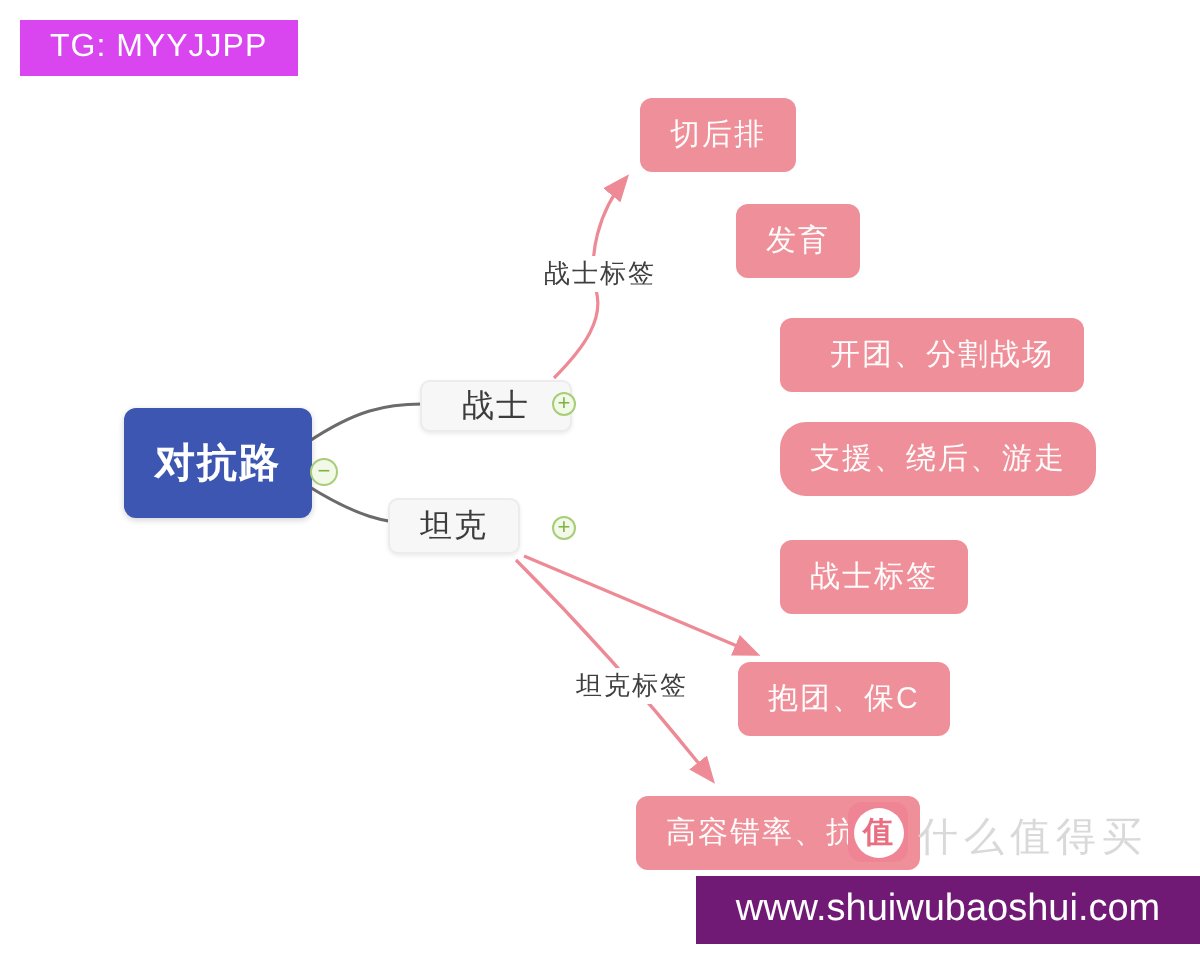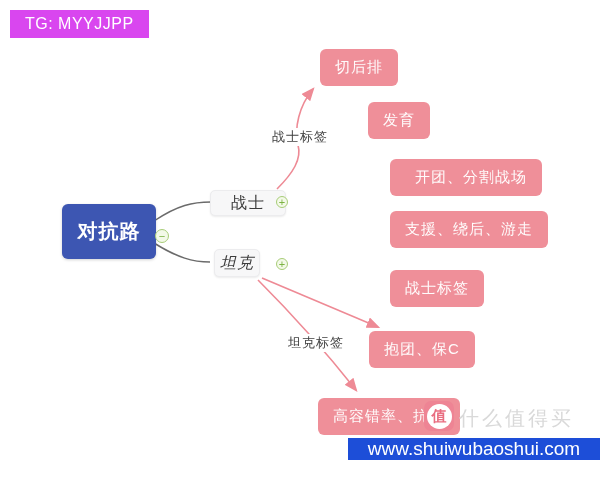--- a/index.html
+++ b/index.html
@@ -28,21 +28,21 @@
   }
 
   
   .branch-node {
     position:absolute; background:#f7f7f8; border:1px solid #ececee;
     border-radius:5px; color:#3c3c3c; font-size:16px; letter-spacing:1px;
     display:flex; align-items:center; justify-content:center;
     box-shadow:0 1px 2px rgba(0,0,0,.08);
   }
   .branch-warrior { left:210px; top:190px; width:76px; height:26px; }
-  .branch-tank    { left:214px; top:249px; width:46px; height:28px;font-style:italic; }
+  .branch-tank    { left:194px; top:249px; width:66px; height:28px; }
 
   
   .ctl {
     position:absolute; border-radius:50%;
     border:1px solid #a8cd78; background:#f3f9e8; color:#7cb342;
     display:flex; align-items:center; justify-content:center;
     font-size:11px; line-height:1;
   }
   .ctl-minus { left:155px; top:229px; width:14px; height:14px; }
   .ctl-plus-warrior { left:276px; top:196px; width:12px; height:12px; }
@@ -50,21 +50,21 @@
 
   
   .leaf {
     position:absolute; background:#ef8f99; color:rgba(255,255,255,.97);
     border-radius:6px; font-size:15px; letter-spacing:1px;
     padding:9px 15px; white-space:nowrap;
   }
   .leaf-cutback   { left:320px; top:49px;  }
   .leaf-grow      { left:368px; top:102px; }
   .leaf-teamfight { left:390px; top:159px;padding-left:25px; }
-  .leaf-support   { left:390px; top:211px; }
+  .leaf-support   { left:390px; top:211px;border-radius:13px; }
   .leaf-splitpush { left:390px; top:270px; }
   .leaf-group     { left:369px; top:331px; }
   .leaf-tanky     { left:318px; top:398px; }
 
   
   .edge-label {
     position:absolute; font-size:13px; color:#3f3f3f; background:#ffffff;
     padding:0 2px; letter-spacing:1px;
   }
   .edge-label-warrior { left:270px; top:128px; }
@@ -79,22 +79,22 @@
   .wm-logo-circle {
     width:25px; height:25px; background:#ffffff; border-radius:50%;
     display:flex; align-items:center; justify-content:center;
     color:#e96e81; font-size:15px; font-weight:bold;
   }
   .wm-brand {
     position:absolute; left:459px; top:405px; font-size:20px;
     color:#d9d9d9; letter-spacing:3px; z-index:5;
   }
   .wm-bar {
-    position:absolute; left:348px; top:438px; width:252px; height:22px;
-    background:#1d4ed8; color:#ffffff; font-size:19px;
+    position:absolute; left:348px; top:438px; width:252px; height:34px;
+    background:#701a75; color:#ffffff; font-size:19px;
     display:flex; align-items:center; justify-content:center; z-index:5;
   }
 </style>
 </head>
 <body>
 
 <div class="stage">
 
   <svg class="edges" viewBox="0 0 600 480">
     <defs>

